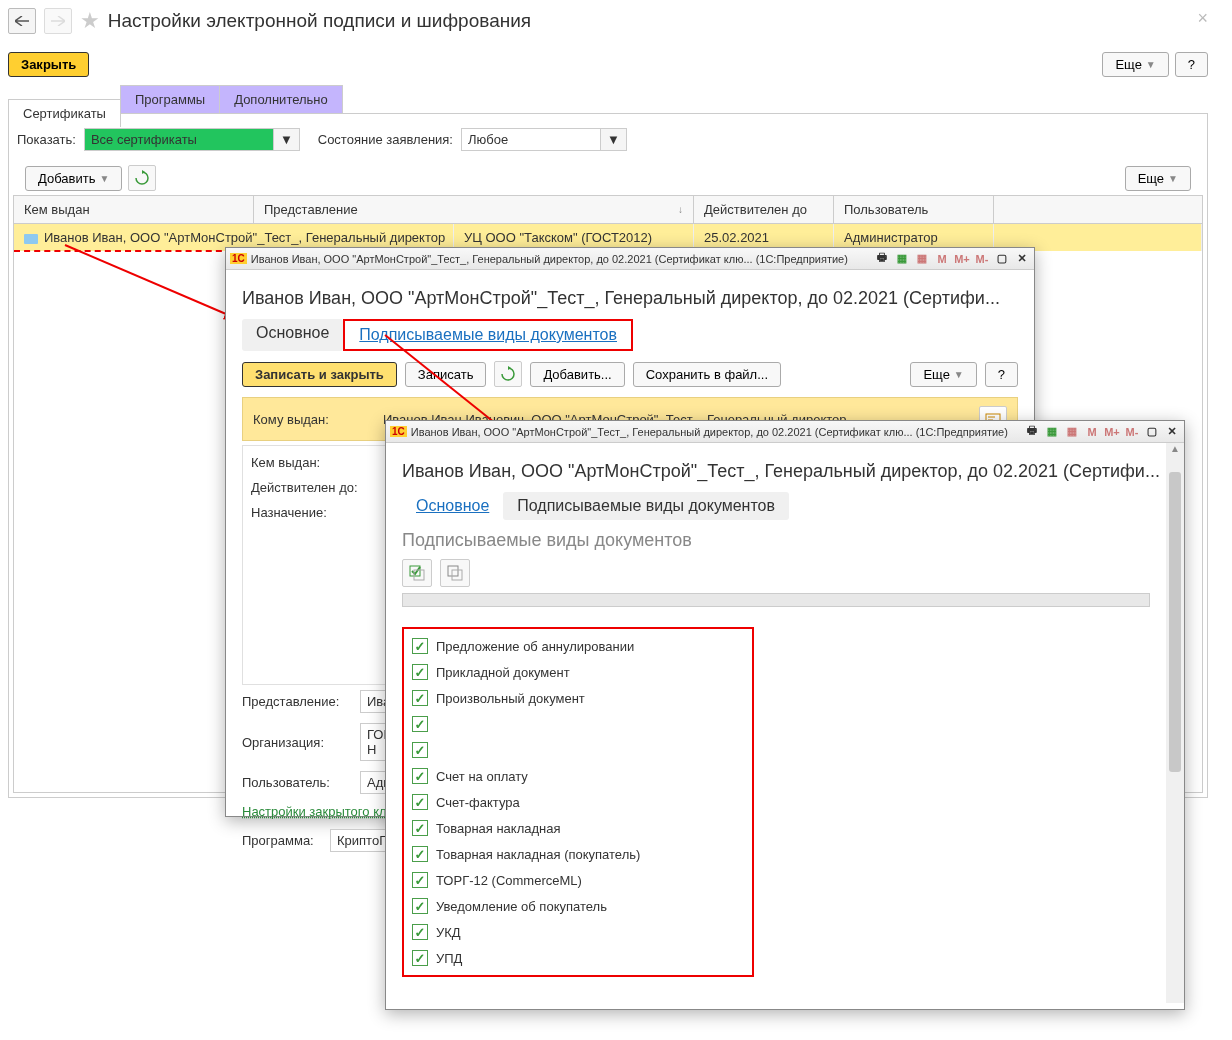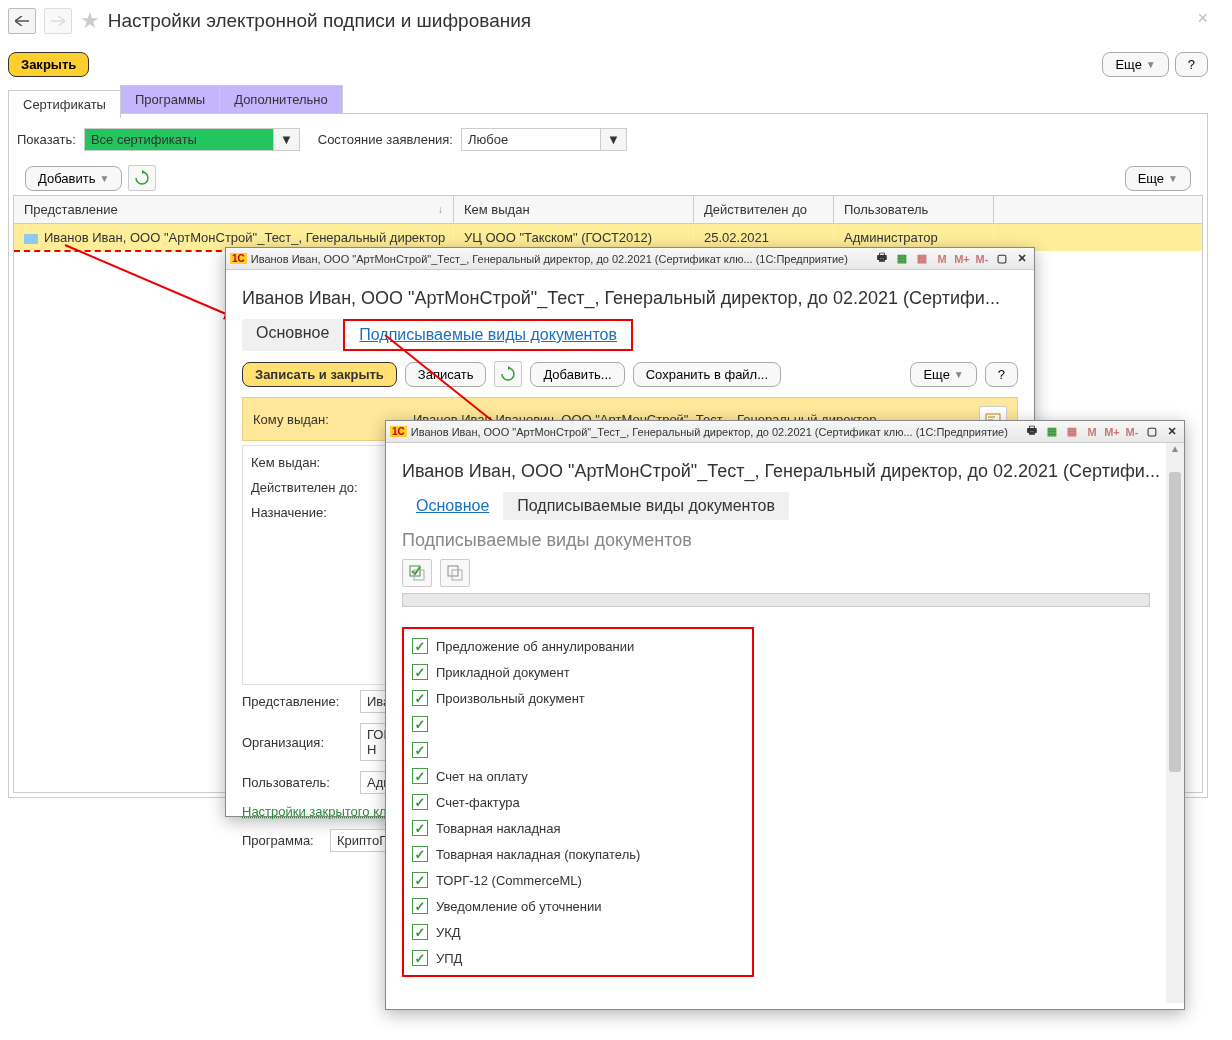--- a/index.html
+++ b/index.html
@@ -5,27 +5,27 @@
 html,body{margin:0;padding:0;font-family:Arial,sans-serif;font-size:13px;color:#333;background:#fff;}
 *{box-sizing:border-box;}
 .main-window{width:1200px;margin:8px;}
 .top-bar{display:flex;align-items:center;gap:8px;position:relative;padding-bottom:10px;}
 .nav-btn{width:28px;height:26px;border:1px solid #bbb;background:#f5f5f5;display:flex;align-items:center;justify-content:center;cursor:pointer;border-radius:2px;}
 .nav-btn.disabled{opacity:.5;}
 .star{font-size:22px;color:#ccc;}
 .title{font-size:19px;font-weight:normal;color:#333;}
 .close-x{position:absolute;right:0;top:0;font-size:18px;color:#bbb;cursor:pointer;}
 .toolbar-row{display:flex;justify-content:space-between;align-items:center;margin:8px 0;}
-.btn{border:1px solid #aaa;background:#f8f8f8;padding:4px 12px;font-size:13px;cursor:pointer;border-radius:8px;display:inline-flex;align-items:center;gap:4px;}
+.btn{border:1px solid #aaa;background:#f8f8f8;padding:4px 12px;font-size:13px;cursor:pointer;border-radius:3px;display:inline-flex;align-items:center;gap:4px;}
 .btn-yellow{background:#ffe070;border-color:#333;font-weight:bold;color:#333;}
 .btn-yellow-dark{background:#ffcf30;border-color:#333;font-weight:bold;}
 .right-tools{display:flex;gap:6px;}
 .tabs{display:flex;border-bottom:1px solid #ccc;}
 .tab{padding:6px 14px;border:1px solid #ccc;border-bottom:none;background:#c4b5fd;margin-right:-1px;cursor:pointer;}
-.tab.active{background:#fff;position:relative;top:5px;}
+.tab.active{background:#fff;position:relative;top:14px;}
 .filter-row{display:flex;align-items:center;gap:8px;padding:10px 4px;background:#fff;}
 .select-field{border:1px solid #ccc;background:#22c55e;padding:3px 6px;min-width:190px;display:flex;justify-content:space-between;align-items:center;}
 .select-field.white{background:#fff;min-width:140px;}
 .dropdown-arrow{border:1px solid #ccc;border-left:none;padding:3px 6px;background:#f5f5f5;}
 .second-toolbar{display:flex;justify-content:space-between;align-items:center;padding:4px 12px;}
 .table-wrap{border:1px solid #ccc;}
 .table-head{display:flex;background:#f7f7f7;border-bottom:1px solid #ccc;}
 .th{padding:6px 10px;border-right:1px solid #ccc;font-size:13px;display:flex;justify-content:space-between;align-items:center;}
 .table-row{display:flex;background:#ffee99;}
 .td{padding:6px 10px;border-right:1px solid #eee;overflow:hidden;white-space:nowrap;font-size:13px;}
@@ -37,21 +37,21 @@
 .tb-icon{width:16px;height:16px;display:flex;align-items:center;justify-content:center;font-size:11px;font-weight:bold;}
 .tb-spacer{flex:1;overflow:hidden;white-space:nowrap;}
 .dialog-body{padding:12px 16px;}
 .dialog-title{font-size:18px;color:#333;margin:6px 0 10px;}
 .sub-tabs{display:flex;gap:0;margin-bottom:10px;}
 .sub-tab{padding:5px 14px;font-size:16px;cursor:pointer;}
 .sub-tab.active{background:#f0f0f0;border-radius:3px;}
 .sub-tab.link{color:#1a70c0;text-decoration:underline;}
 .red-box{border:2px solid #e00;}
 .action-row{display:flex;gap:8px;align-items:center;margin:10px 0;}
-.yellow-strip{background:#ffe89a;border:1px solid #e8d080;padding:8px 10px;display:flex;gap:30px;align-items:center;margin-bottom:4px;}
+.yellow-strip{background:#ffe89a;border:1px solid #e8d080;padding:8px 10px;display:flex;align-items:center;margin-bottom:4px;}
 .field-row{display:flex;align-items:center;gap:8px;padding:5px 0;}
 .field-label{width:110px;}
 .input{border:1px solid #ccc;padding:3px 6px;background:#fff;flex:1;overflow:hidden;}
 .green-link{color:#2a8a3a;text-decoration:underline dotted;}
 .section-title{font-size:18px;color:#888;margin:8px 0;}
 .tool-icons{display:flex;gap:8px;margin:6px 0;}
 .tool-icon-btn{width:30px;height:28px;border:1px solid #ccc;background:#f8f8f8;display:flex;align-items:center;justify-content:center;border-radius:2px;}
 .check-list{border:2px solid #e00;padding:4px;margin-top:20px;width:352px;}
 .check-item{display:flex;align-items:center;gap:8px;padding:5px 4px;font-size:13px;}
 .chk{width:16px;height:16px;border:1px solid #4a9e4a;background:#fff;display:flex;align-items:center;justify-content:center;color:#3a9a3a;font-size:13px;font-weight:bold;}
@@ -130,25 +130,25 @@
         </div>
       </div>
       <button class="btn">
           <span>Еще</span> 
           <span class="sort-arrow">▼</span>
         </button>
     </div>
 
     <div class="table-wrap">
       <div class="table-head">
+        <div class="th" style="width:240px;">Кем выдан</div>
         <div class="th" style="width:440px;">
             <span>Представление</span>
             <span class="sort-arrow">↓</span>
           </div>
-        <div class="th" style="width:240px;">Кем выдан</div>
         <div class="th" style="width:140px;">Действителен до</div>
         <div class="th" style="width:160px;">Пользователь</div>
       </div>
       <div class="table-row">
         <div class="td" style="width:440px;"><span class="row-icon"></span><span>Иванов Иван, ООО "АртМонСтрой"_Тест_, Генеральный директор</span></div>
         <div class="td" style="width:240px;">УЦ ООО "Такском" (ГОСТ2012)</div>
         <div class="td" style="width:140px;">25.02.2021</div>
         <div class="td" style="width:160px;">Администратор</div>
         <div class="td" style="flex:1;"></div>
       </div>
@@ -326,21 +326,21 @@
         <div class="check-item">
           <div class="chk">✓</div>
           <span>Товарная накладная (покупатель)</span>
         </div>
         <div class="check-item">
           <div class="chk">✓</div>
           <span>ТОРГ-12 (CommerceML)</span>
         </div>
         <div class="check-item">
           <div class="chk">✓</div>
-          <span>Уведомление об уточнении</span>
+          <span>Уведомление об покупатель</span>
         </div>
         <div class="check-item">
           <div class="chk">✓</div>
           <span>УКД</span>
         </div>
         <div class="check-item">
           <div class="chk">✓</div>
           <span>УПД</span>
         </div>
       </div>

